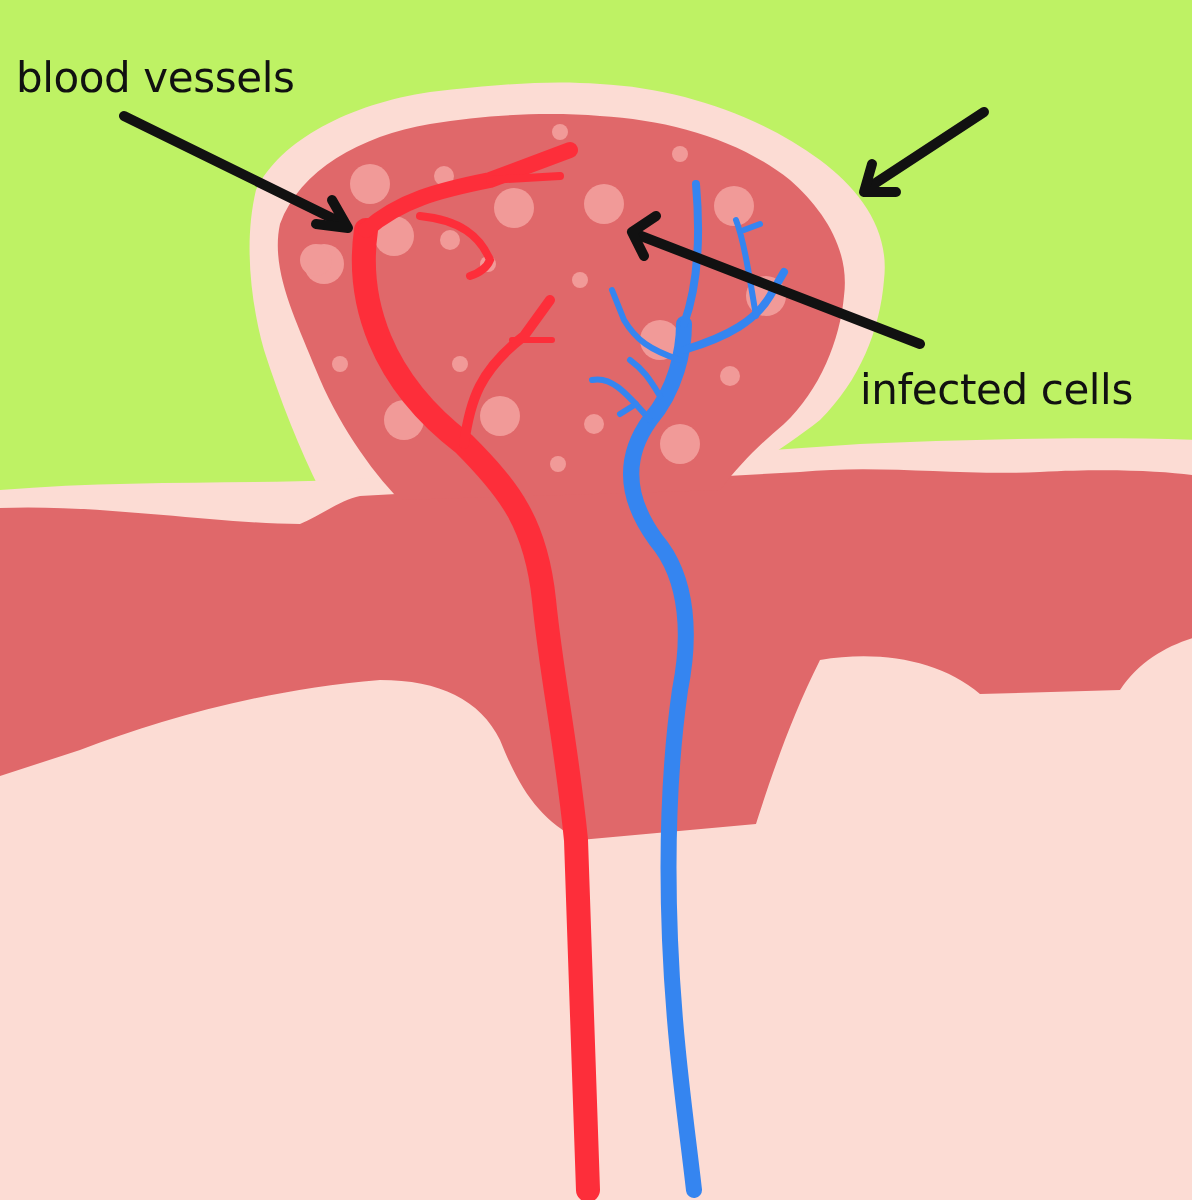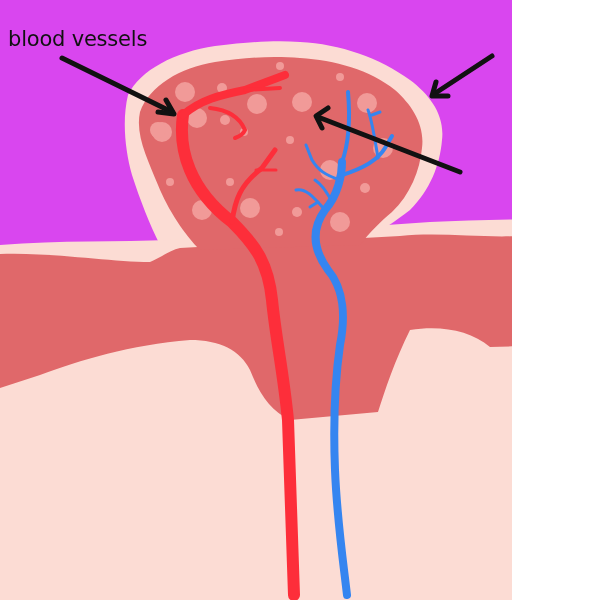--- a/index.html
+++ b/index.html
@@ -1,16 +1,16 @@
 <!DOCTYPE html>
 <html><head>
 <meta charset="utf-8">
 <style>
   html,body{margin:0;padding:0;background:#ffffff;}
-  #stage{position:relative;width:512px;height:600px;overflow:hidden;background:#d946ef;}
+  #stage{position:relative;width:596px;height:600px;overflow:hidden;background:#bef264;}
   svg{position:absolute;left:0;top:0;}
   .label{position:absolute;font-family:"DejaVu Sans","Liberation Sans",sans-serif;font-size:21px;color:#111111;white-space:nowrap;letter-spacing:-0.2px;}
 </style>
 </head>
 <body>
 
 <div id="stage">
   <svg width="600" height="600" viewBox="0 0 600 600">
 
     <path fill="#fcdcd4" d="M128,95 C140,70 175,52 215,46 C250,42 275,40 300,42 C340,44 380,58 410,80 C430,95 445,115 442,140 C440,165 430,190 410,210 C395,222 380,230 370,240 L160,245 C150,225 140,200 132,175 C125,150 122,120 128,95 Z"></path>
@@ -73,13 +73,14 @@
       <path d="M62,58 L172,112"></path>
       <path d="M158,112 L174,114 L166,100"></path>
       <path d="M492,56 L434,94"></path>
       <path d="M436,82 L432,96 L448,96"></path>
       <path d="M460,172 L318,117"></path>
       <path d="M322,128 L316,116 L328,108"></path>
     </g>
   </svg>
 
   <div class="label" style="left:8px;top:27px;">blood vessels</div>
+  <div class="label" style="left:430px;top:183px;">infected cells</div>
 </div>
 
 </body></html>

